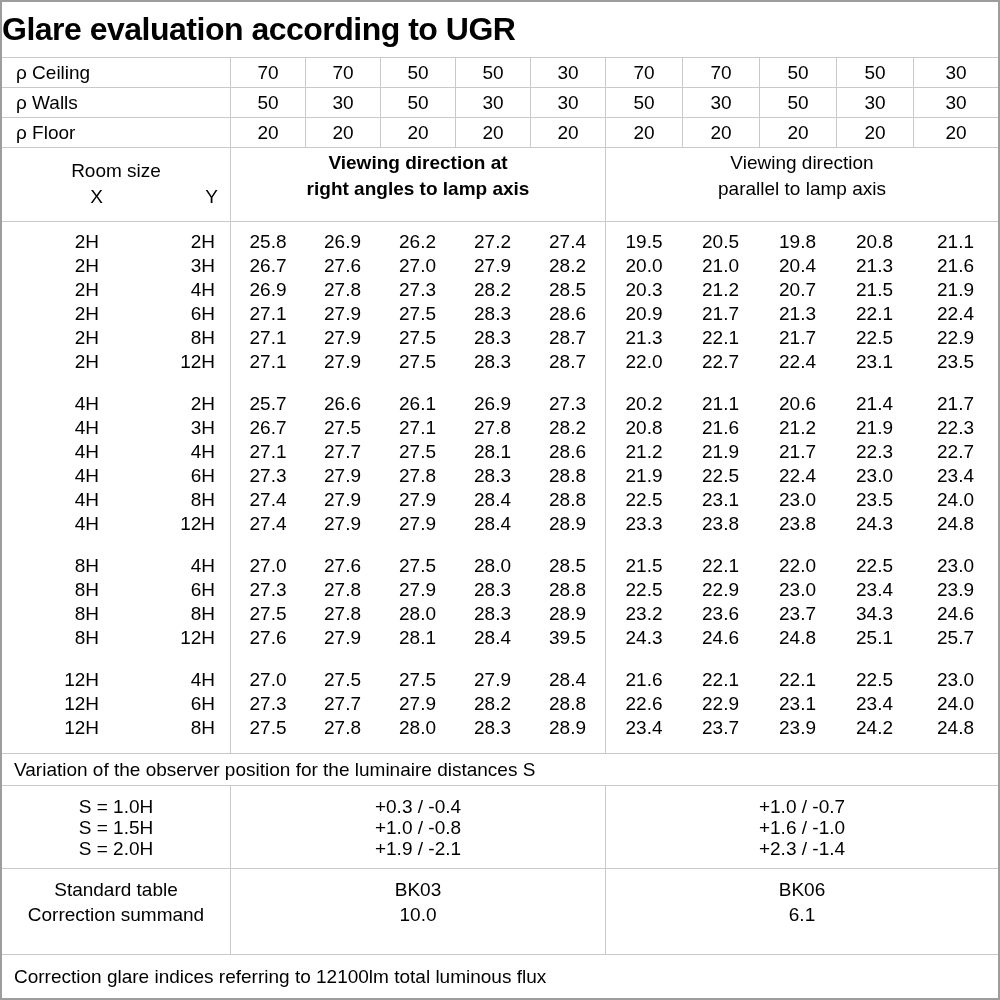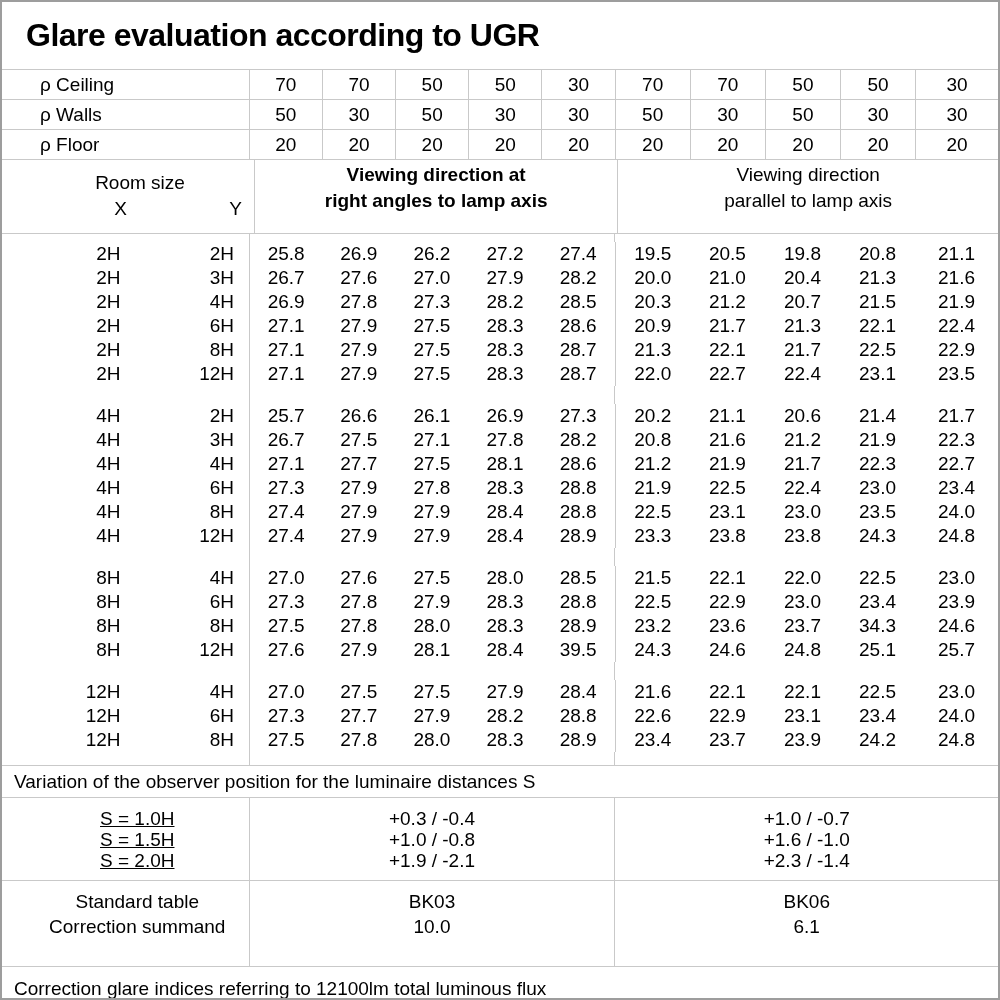--- a/index.html
+++ b/index.html
@@ -11,25 +11,25 @@
   }
   .page {
     position:relative;
     width:1000px; height:1000px;
     background:#fff;
     border:2px solid #9d9d9d;
     overflow:hidden;
     font-size:19px;
   }
   .row { display:flex; }
-  .bb { border-bottom:1px solid #c9c9c9;padding-left:24px; }
+  .bb { border-bottom:1px solid #c9c9c9; }
   .bl { border-left:1px solid #c9c9c9; }
 
   
-  .title-row { height:68px; display:flex; align-items:center; }
+  .title-row { height:56px; display:flex; align-items:center; }
   .title { font-size:32px; font-weight:bold; letter-spacing:-0.5px; }
 
   
   .rho-row { height:30px; }
   .rho-label { width:228px; line-height:29px; padding-left:14px; }
   .vcell { line-height:29px; text-align:center; }
 
   
   .head-row { height:74px; }
   .head-room { width:228px; padding-top:10px; line-height:26px; }
@@ -51,21 +51,21 @@
   .sp-a { width:228px; } .sp-b { width:375px; } .sp-c { width:393px; }
 
   
   .note-row { height:32px; display:flex; align-items:center; padding-left:12px; }
   .footer-row { height:43px; display:flex; align-items:center; padding-left:12px; }
 
   
   .s-section { height:83px; }
   .s-col { display:flex; flex-direction:column; justify-content:center; text-align:center; }
   .s-col div { line-height:21px; }
-  .s-label-col { width:228px;text-decoration:underline; }
+  .s-label-col { width:228px; }
   .s-g1 { width:375px; }
   .s-g2 { width:393px; }
 
   
   .std-section { height:86px; }
   .std-col { padding-top:8px; text-align:center; }
   .std-col div { line-height:25px; }
   .std-label-col { width:228px; }
   .std-g1 { width:375px; }
   .std-g2 { width:393px; }

